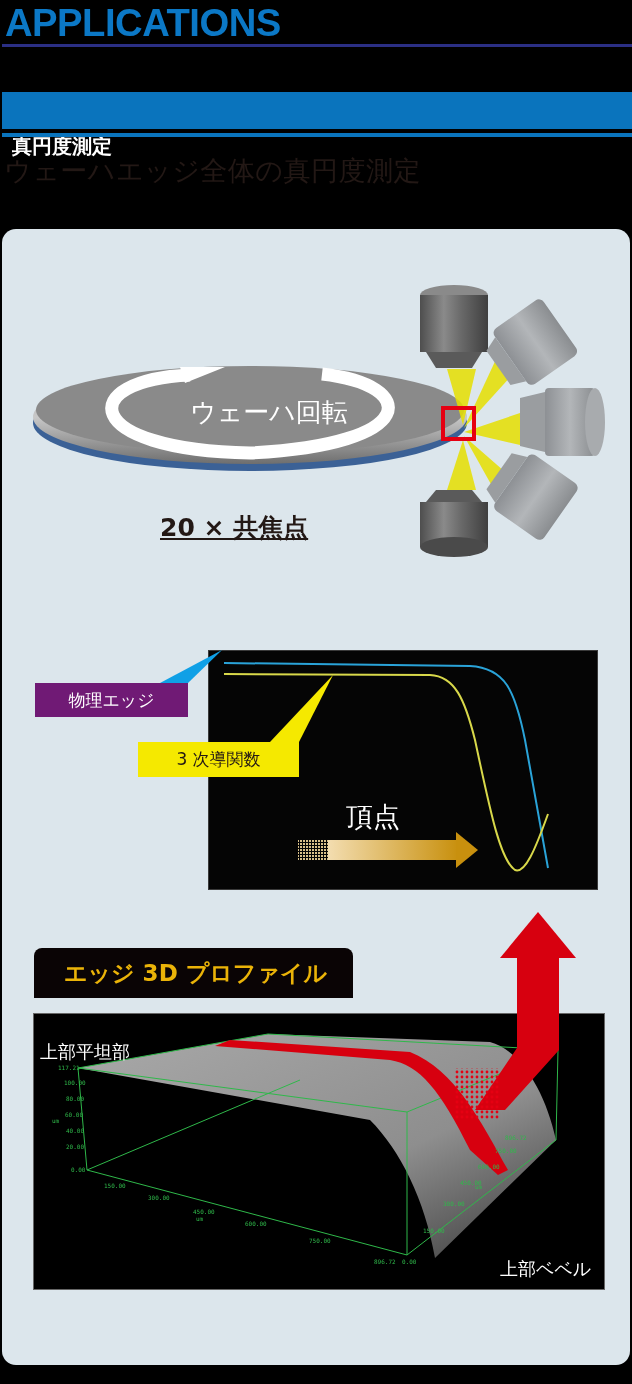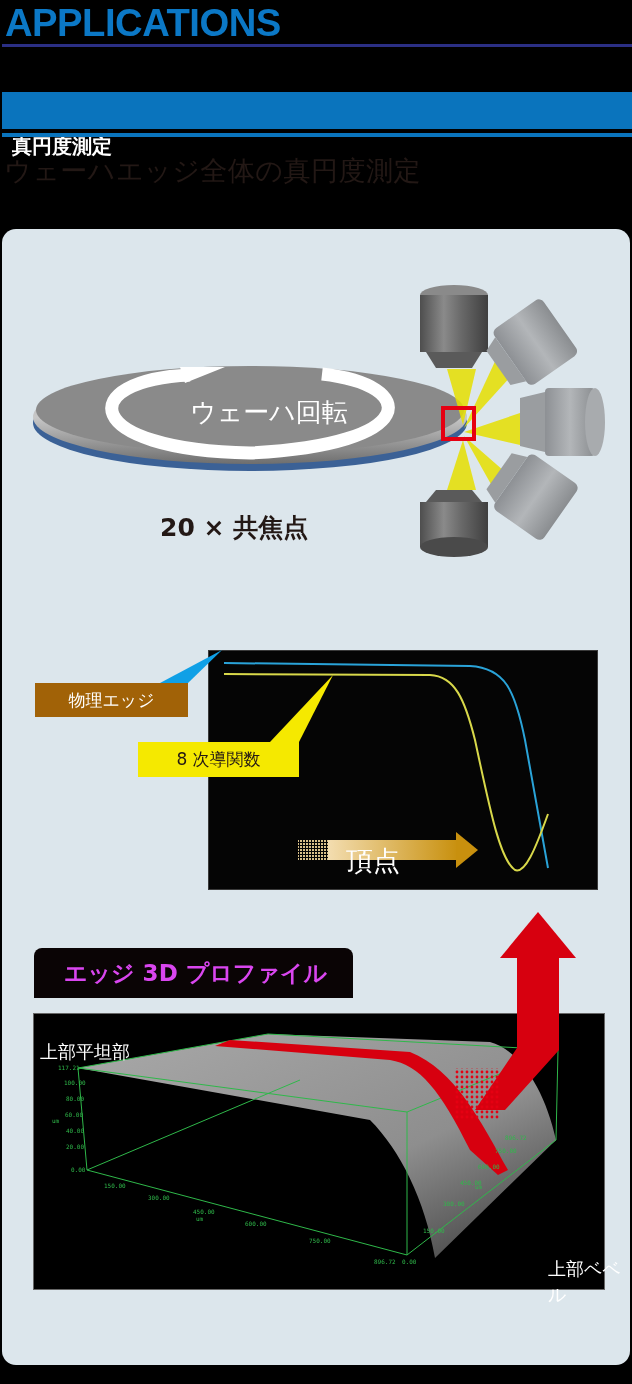--- a/index.html
+++ b/index.html
@@ -6,29 +6,29 @@
   body{width:632px;height:1384px;position:relative;overflow:hidden;font-family:"DejaVu Sans","Liberation Sans",sans-serif;}
   .abs{position:absolute;}
   .app-title{left:5px;top:2px;font-family:"Liberation Sans",sans-serif;font-weight:bold;font-size:39px;letter-spacing:-0.5px;color:#0b78c6;line-height:42px;transform:scaleX(0.98);transform-origin:left;}
   .title-rule{left:2px;top:44px;width:630px;height:3px;background:#2b2f85;}
   .section-band{left:2px;top:92px;width:630px;height:37px;background:#0a74bd;}
   .section-band-text{left:12px;top:97px;color:#fff;font-weight:bold;font-size:20px;line-height:26px;margin-top:36px;}
   .section-rule{left:2px;top:133px;width:630px;height:4px;background:#0a74bd;}
   .subtitle{left:4px;top:153px;font-size:27px;font-weight:normal;color:#231815;line-height:36px;letter-spacing:0.5px;}
   .panel{left:2px;top:229px;width:628px;height:1136px;background:#dce6ec;border-radius:14px;}
   .rot-label{left:190px;top:398px;color:#fff;font-size:26px;line-height:28px;}
-  .confocal{left:160px;top:512px;color:#231815;font-weight:bold;font-size:25px;line-height:32px;}
+  .confocal{left:160px;top:512px;color:#231815;font-weight:bold;font-size:25px;line-height:32px;text-decoration:underline;}
   .graph-box{left:208px;top:650px;width:388px;height:238px;background:#050505;border:1px solid #3a3a3a;}
-  .callout-blue{left:35px;top:683px;width:153px;height:34px;background:#a16207;color:#fff;font-size:17px;line-height:34px;text-align:center;}
+  .callout-blue{left:35px;top:683px;width:153px;height:34px;background:#701a75;color:#fff;font-size:17px;line-height:34px;text-align:center;}
   .callout-yellow{left:138px;top:742px;width:161px;height:35px;background:#f5e900;color:#231815;font-size:17px;line-height:35px;text-align:center;}
-  .apex-label{left:346px;top:800px;color:#fff;font-size:27px;line-height:34px;margin-top:44px;}
-  .prof-title{left:34px;top:948px;width:319px;height:50px;background:#0a0405;border-radius:8px 8px 0 0;color:#d946ef;font-weight:bold;font-size:23px;line-height:50px;text-indent:30px;}
+  .apex-label{left:346px;top:800px;color:#fff;font-size:27px;line-height:34px;}
+  .prof-title{left:34px;top:948px;width:319px;height:50px;background:#0a0405;border-radius:8px 8px 0 0;color:#eab308;font-weight:bold;font-size:23px;line-height:50px;text-indent:30px;}
   .prof-box{left:33px;top:1013px;width:570px;height:275px;background:#000;border:1px solid #666;}
   .prof-tl{left:40px;top:1020px;color:#fff;font-size:18px;line-height:26px;margin-top:19px;}
-  .prof-br{left:500px;top:1256px;color:#fff;font-size:18px;line-height:26px;margin-left:48px;}
+  .prof-br{left:500px;top:1256px;color:#fff;font-size:18px;line-height:26px;}
   svg{position:absolute;overflow:visible;}
   .tick{fill:#2fb84a;font-size:6px;font-family:"DejaVu Sans Mono",monospace;}
 </style>
 </head>
 <body>
 
 <div class="abs app-title">APPLICATIONS</div>
 <div class="abs title-rule"></div>
 
 <div class="abs section-band"></div>
@@ -125,21 +125,21 @@
       <rect width="2" height="2" fill="#d9c08a"></rect>
     </pattern>
   </defs>
   <g>
     <rect x="298" y="840" width="30" height="20" fill="url(#dots)"></rect>
     <rect x="328" y="840" width="130" height="20" fill="url(#gold)"></rect>
     <polygon points="456,832 478,850 456,868" fill="#c8900e"></polygon>
   </g>
 </svg>
 <div class="abs callout-blue">物理エッジ</div>
-<div class="abs callout-yellow">8 次導関数</div>
+<div class="abs callout-yellow">3 次導関数</div>
 <div class="abs apex-label">頂点</div>
 
 <div class="abs prof-title">エッジ 3D プロファイル</div>
 <div class="abs prof-box"></div>
 <svg width="632" height="1384" style="left:0;top:0;pointer-events:none">
   <defs>
     <linearGradient id="surf" x1="0" y1="0" x2="1" y2="1">
       <stop offset="0" stop-color="#a9a9a9"></stop>
         <stop offset="0.6" stop-color="#8e8e8e"></stop>
         <stop offset="1" stop-color="#3a3a3a"></stop>

